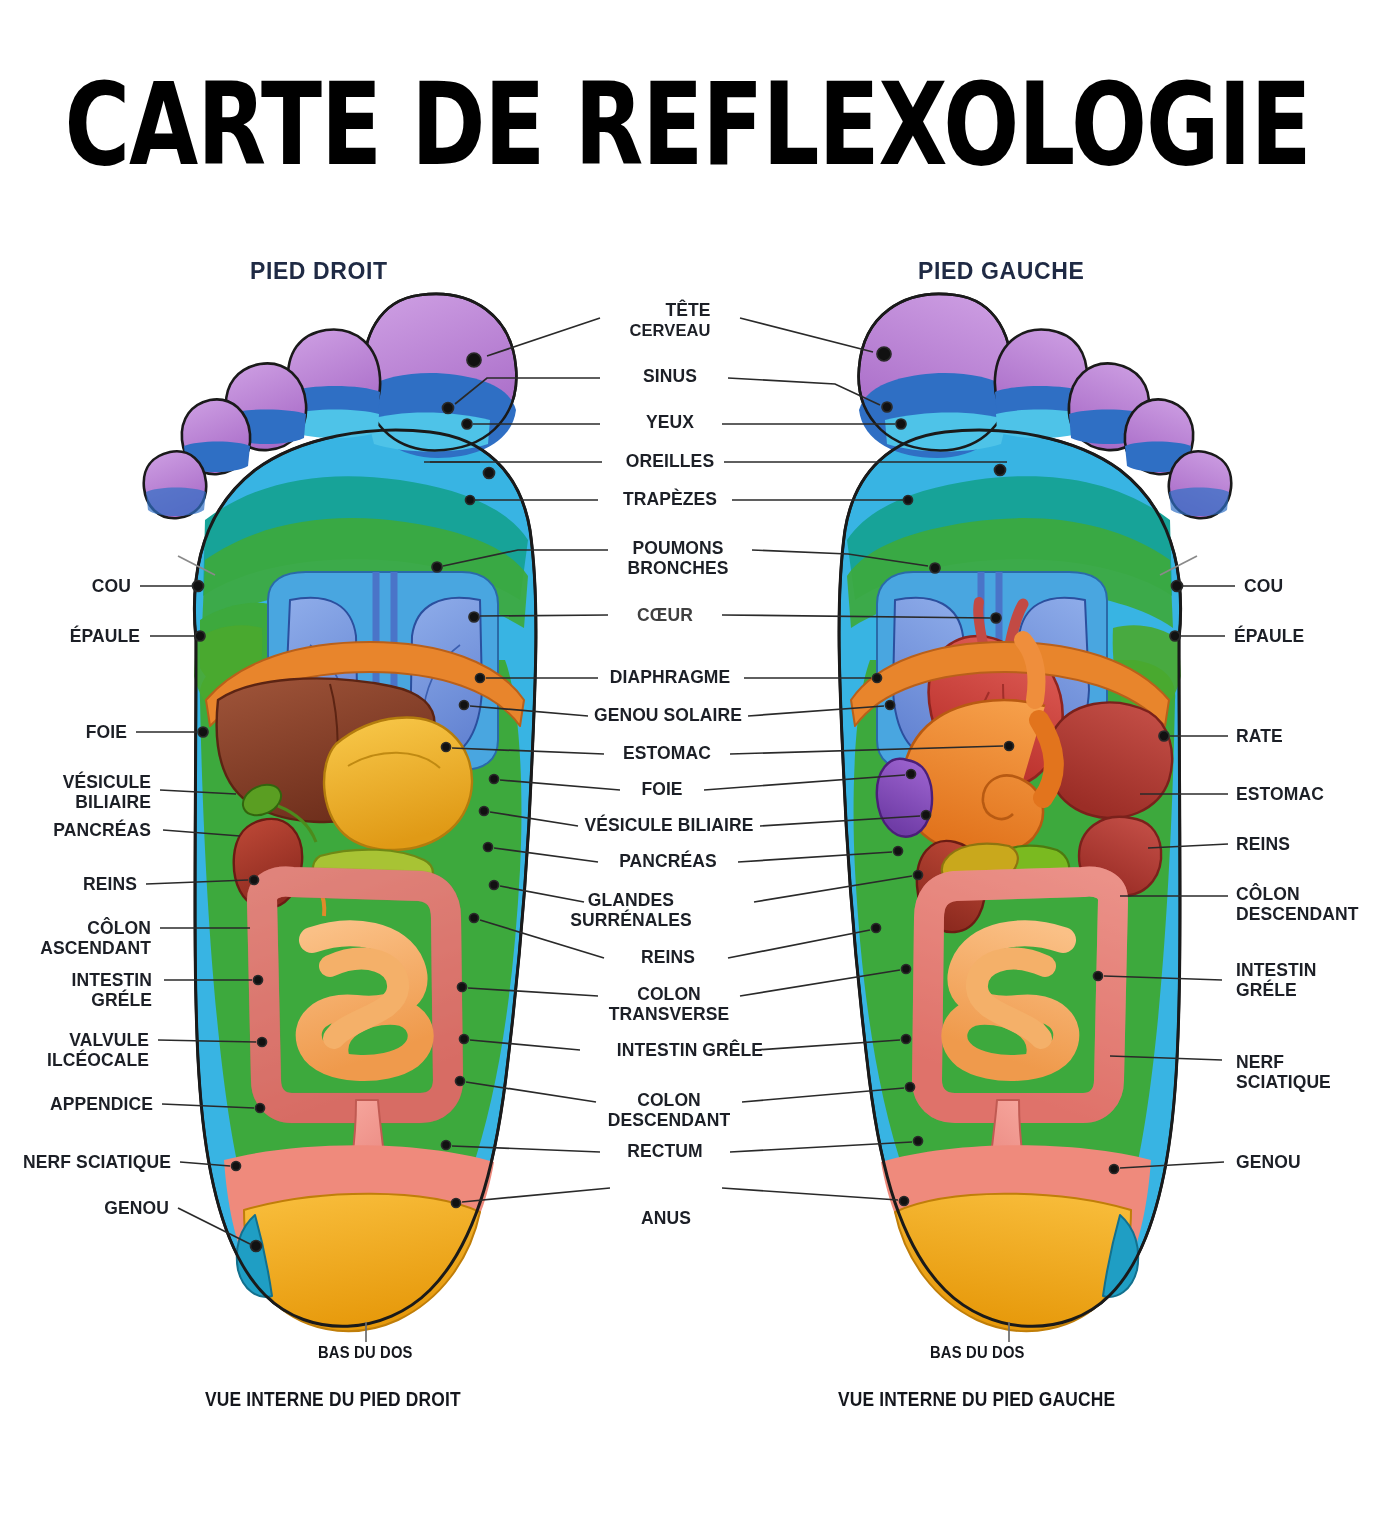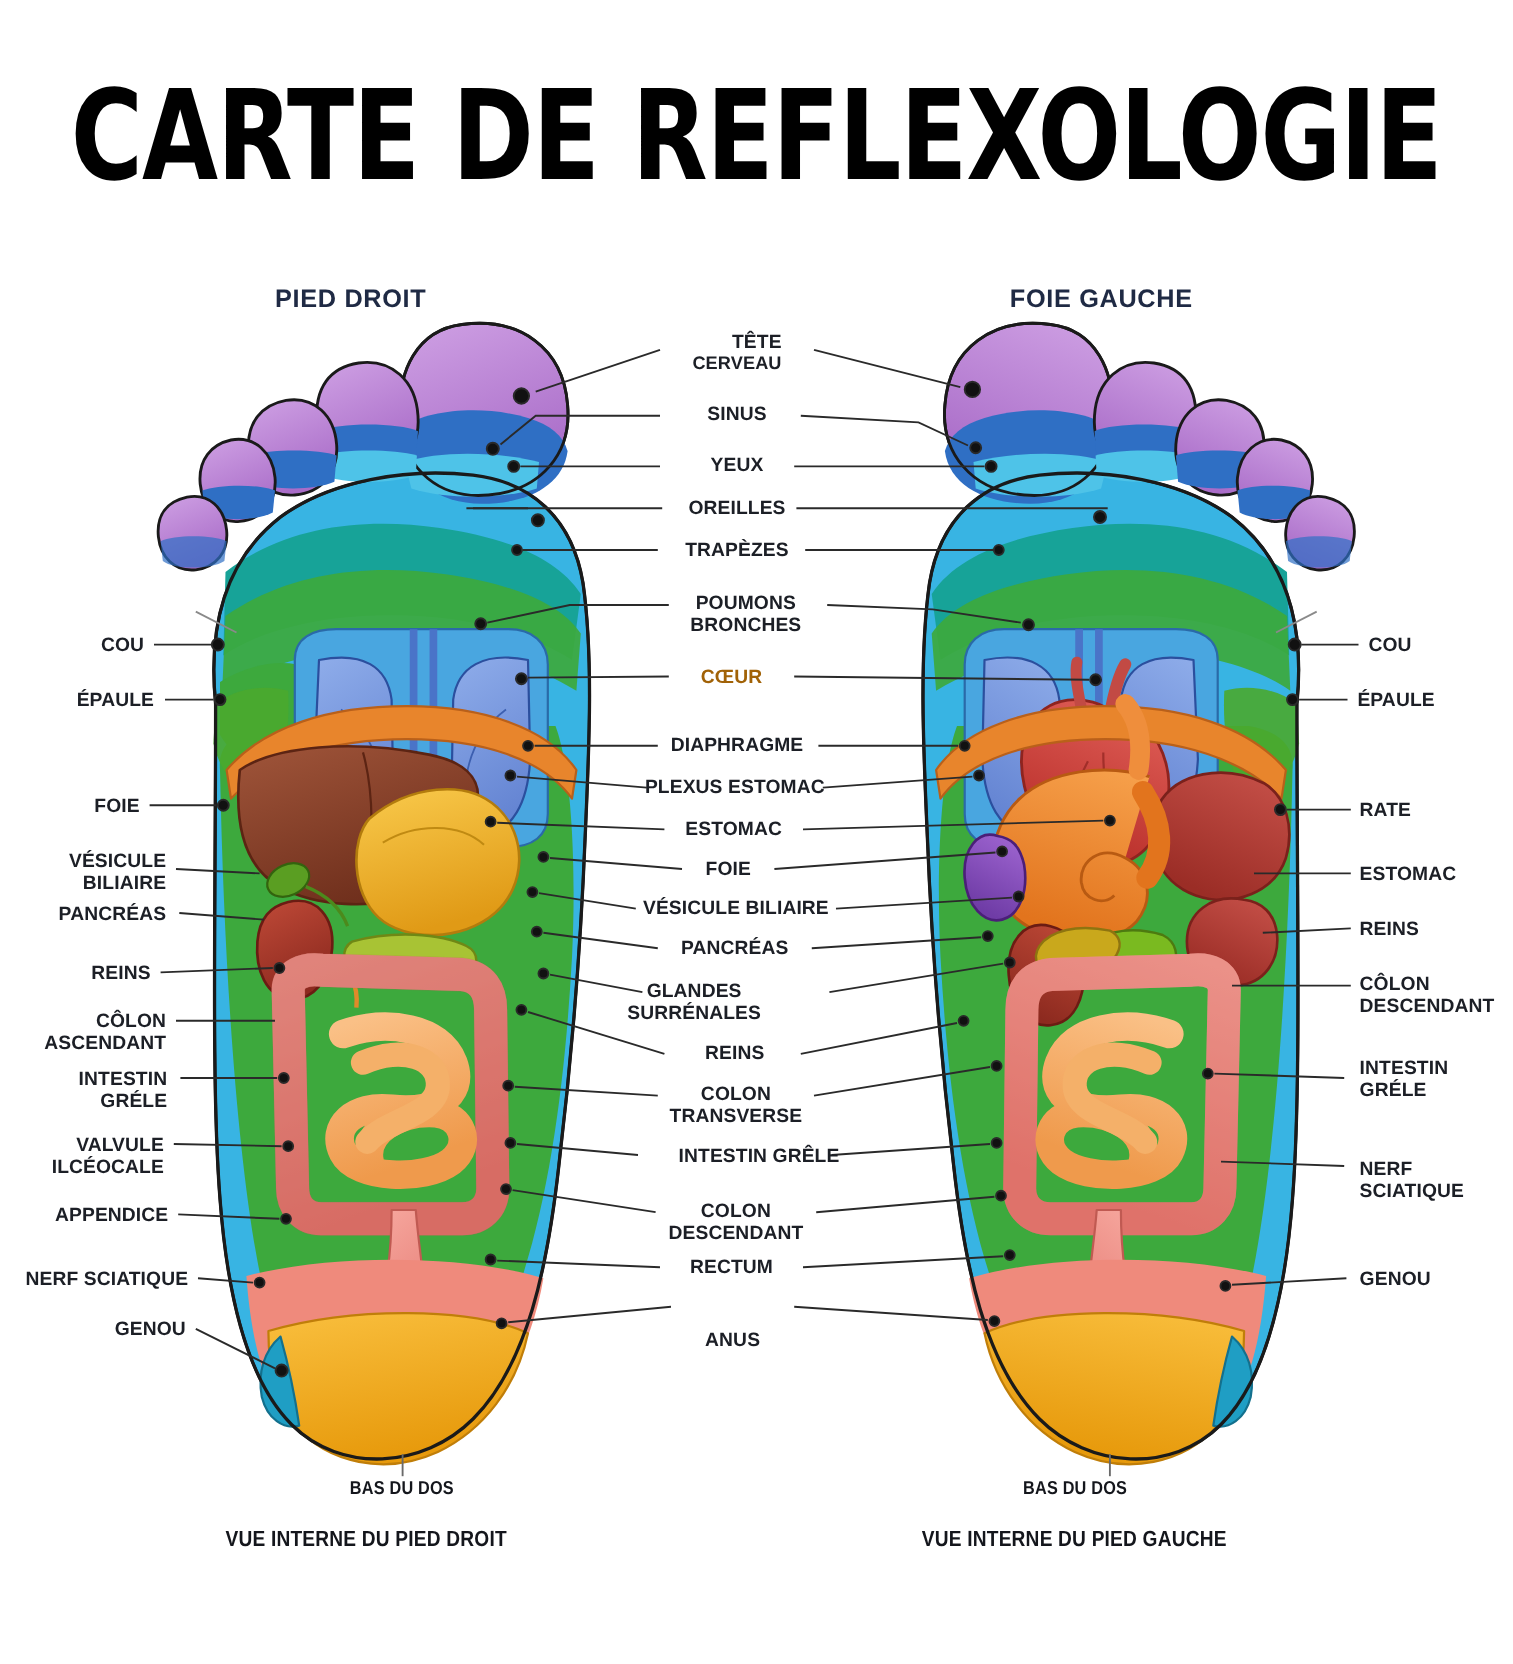--- a/index.html
+++ b/index.html
@@ -35,33 +35,33 @@
   #bas-dos-left{left:930px;top:1343px;}
 
   
   .lbl{
     position:absolute;font-weight:bold;color:#1c1f26;
     font-size:17.5px;line-height:20px;white-space:nowrap;letter-spacing:.1px;
   }
   .lbl.c{text-align:center;transform:translateX(-50%);}
   .lbl.r{text-align:right;transform:translateX(-100%);}
   .lbl.l{text-align:left;}
-  .lbl.red{color:#a16207;}
+  .lbl.red{color:#404040;}
   .lbl .ln2{display:block;}
 
   #svg-layer{position:absolute;left:0;top:0;width:1375px;height:1513px;pointer-events:none;}
   #art-layer{position:absolute;left:0;top:0;width:1375px;height:1513px;}
 </style>
 </head>
 <body>
 
 <div id="title">CARTE DE REFLEXOLOGIE</div>
 
 <div class="foot-title" id="pied-droit-title">PIED DROIT</div>
-<div class="foot-title" id="pied-gauche-title">FOIE GAUCHE</div>
+<div class="foot-title" id="pied-gauche-title">PIED GAUCHE</div>
 
 <svg id="art-layer" viewBox="0 0 1375 1513">
   <defs>
     <linearGradient id="toeG" x1="0" y1="0" x2="0.4" y2="1">
       <stop offset="0" stop-color="#cfa1e4"></stop>
         <stop offset="1" stop-color="#a96cc8"></stop>
     </linearGradient>
     <linearGradient id="lungG" x1="0" y1="0" x2="0.3" y2="1">
       <stop offset="0" stop-color="#8fadea"></stop>
         <stop offset="1" stop-color="#6585d3"></stop>
@@ -486,21 +486,21 @@
 </div>
 <div class="lbl c" style="left:670px;top:366px;"><span>SINUS</span></div>
 <div class="lbl c" style="left:670px;top:412px;"><span>YEUX</span></div>
 <div class="lbl c" style="left:670px;top:451px;"><span>OREILLES</span></div>
 <div class="lbl c" style="left:670px;top:489px;"><span>TRAPÈZES</span></div>
 <div class="lbl c" style="left:678px;top:538px;">
   <span>POUMONS</span><span class="ln2">BRONCHES</span>
 </div>
 <div class="lbl c red" style="left:665px;top:605px;"><span>CŒUR</span></div>
 <div class="lbl c" style="left:670px;top:667px;"><span>DIAPHRAGME</span></div>
-<div class="lbl c" style="left:668px;top:705px;"><span>PLEXUS ESTOMAC</span></div>
+<div class="lbl c" style="left:668px;top:705px;"><span>GENOU SOLAIRE</span></div>
 <div class="lbl c" style="left:667px;top:743px;"><span>ESTOMAC</span></div>
 <div class="lbl c" style="left:662px;top:779px;"><span>FOIE</span></div>
 <div class="lbl c" style="left:669px;top:815px;"><span>VÉSICULE BILIAIRE</span></div>
 <div class="lbl c" style="left:668px;top:851px;"><span>PANCRÉAS</span></div>
 <div class="lbl c" style="left:631px;top:890px;">
   <span>GLANDES</span><span class="ln2">SURRÉNALES</span>
 </div>
 <div class="lbl c" style="left:668px;top:947px;"><span>REINS</span></div>
 <div class="lbl c" style="left:669px;top:984px;">
   <span>COLON</span><span class="ln2">TRANSVERSE</span>

